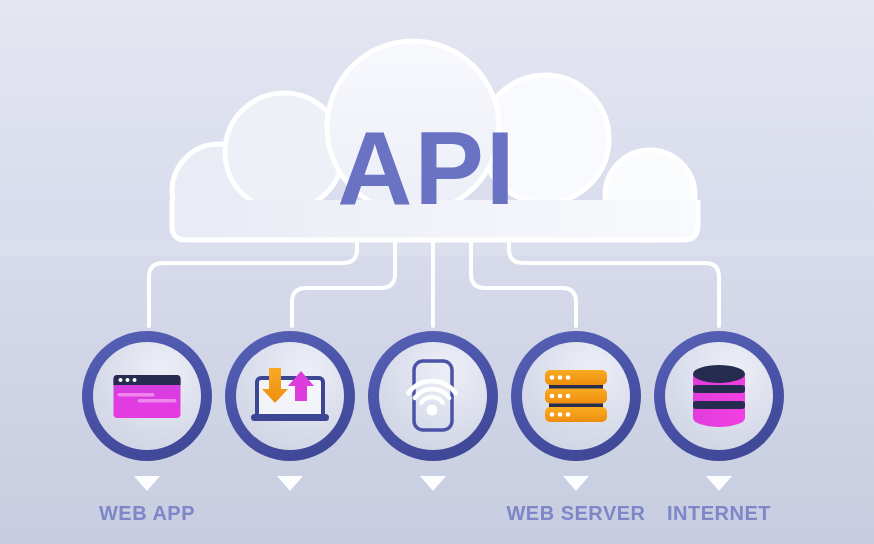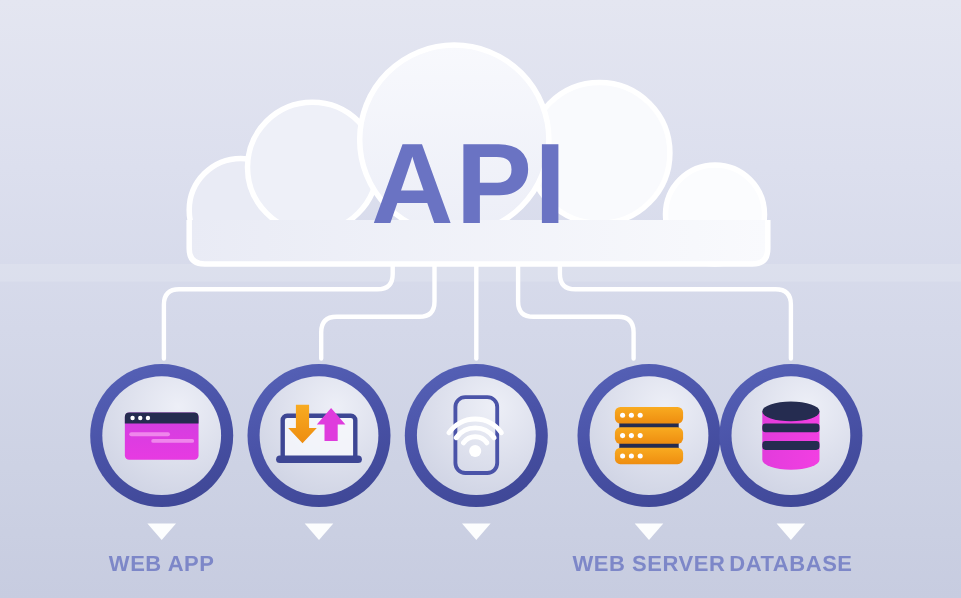--- a/index.html
+++ b/index.html
@@ -8,21 +8,21 @@
     background:linear-gradient(180deg,#e4e6f1 0%,#dcdfee 28%,#d4d8e9 55%,#cdd2e4 78%,#c7cce0 100%);
   }
   .bg-svg{position:absolute;left:0;top:0;}
   .api-title{
     position:absolute;left:427px;top:116px;transform:translateX(-50%);
     font-size:104px;font-weight:700;letter-spacing:2px;line-height:1;
     color:var(--accent,#6a73c3);
   }
   .node{position:absolute;top:331px;width:130px;height:213px;}
   .node-1{left:82px;}  .node-2{left:225px;}  .node-3{left:368px;}
-  .node-4{left:525px;} .node-5{left:654px;}
+  .node-4{left:511px;} .node-5{left:654px;}
   .circle{
     position:absolute;left:0;top:0;width:130px;height:130px;border-radius:50%;
     background:linear-gradient(160deg,#5763b8 0%,var(--ring,#4a53a8) 45%,#3d4593 100%);
     display:flex;align-items:center;justify-content:center;
   }
   .disc{
     width:108px;height:108px;border-radius:50%;position:relative;
     background:radial-gradient(circle at 64% 26%,#edeff7 0%,#dcdfec 48%,#c9cee0 100%);
   }
   .disc svg{position:absolute;left:0;top:0;}
@@ -181,16 +181,16 @@
             </linearGradient>
           </defs>
           <path d="M28,32 L28,76 A26,9 0 0 0 80,76 L80,32 Z" fill="url(#gDb)"></path>
           <ellipse cx="54" cy="32" rx="26" ry="9" fill="var(--navy,#252c50)"></ellipse>
           <rect x="28" y="43" width="52" height="8" rx="3" fill="var(--navy,#252c50)"></rect>
           <rect x="28" y="59" width="52" height="8" rx="3" fill="var(--navy,#252c50)"></rect>
         </svg>
       </div>
     </div>
     <div class="pointer"></div>
-    <div class="node-label">DATABASE</div>
+    <div class="node-label">INTERNET</div>
   </div>
 
 </div>
 
 </body></html>

